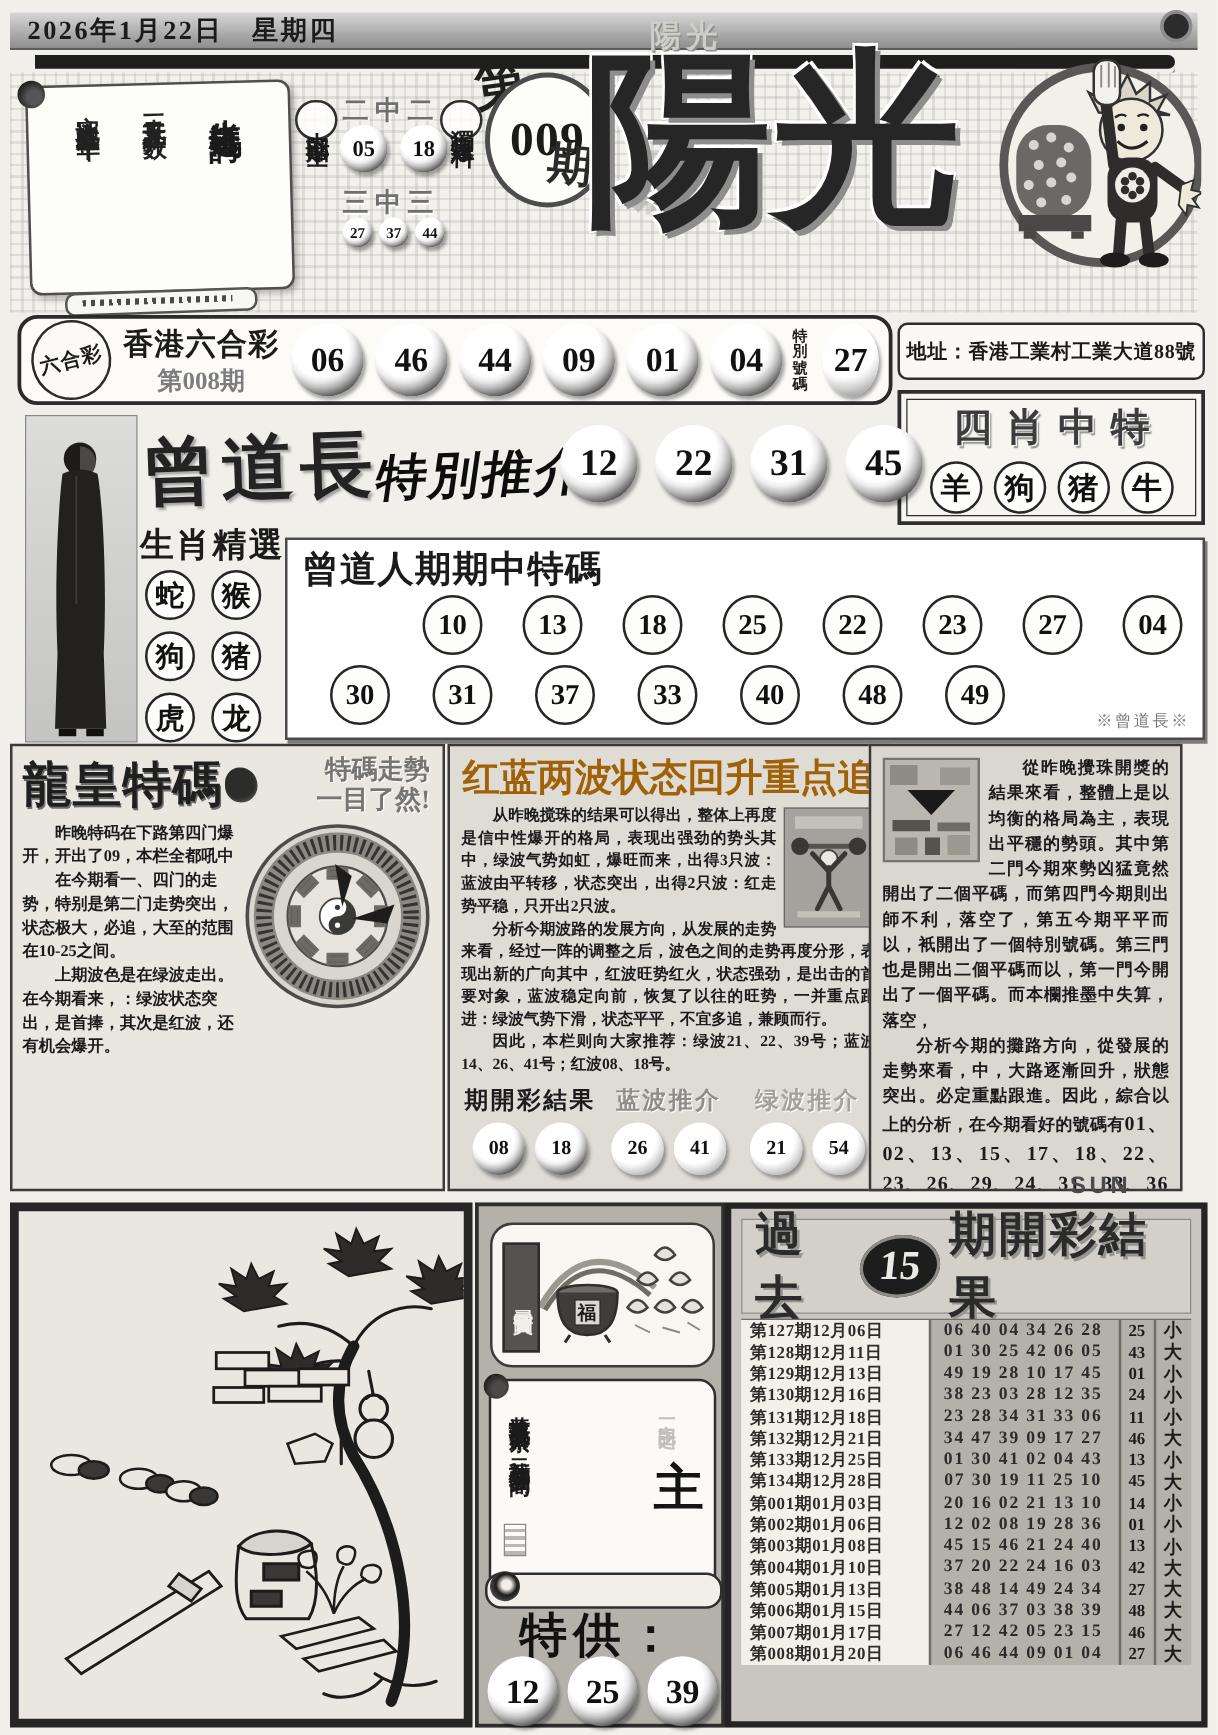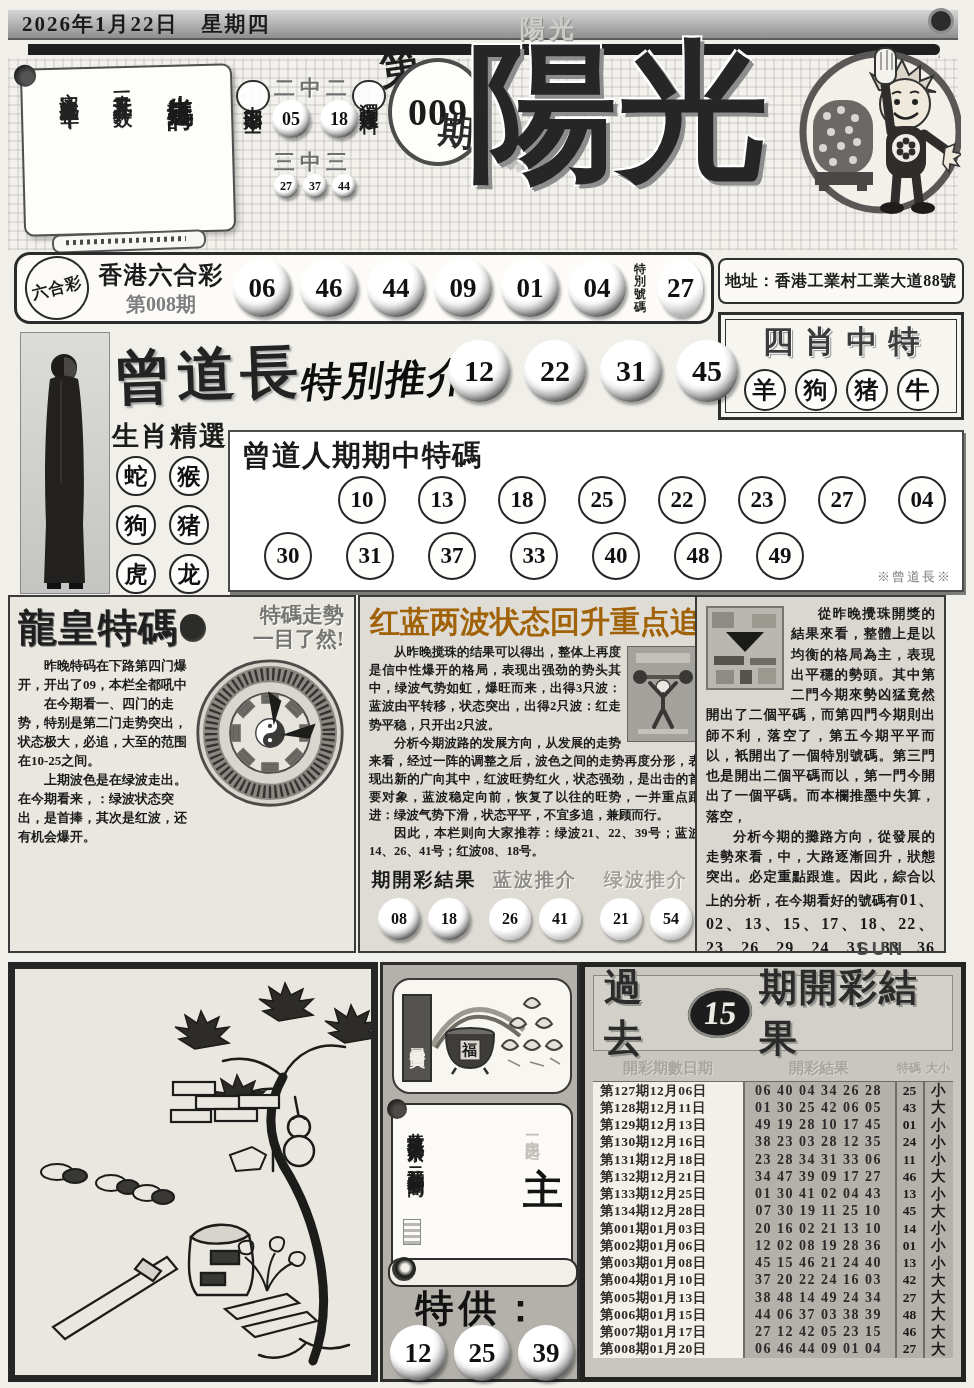--- a/index.html
+++ b/index.html
@@ -576,26 +576,20 @@
         <span class="ball b58" style="width:56px;height:56px;">39</span>
       </div>
   </div>
 
   <div class="abs history">
     <div class="h-titleband">
       <span class="h-big">過去</span>
       <span class="h-oval">15</span>
       <span class="h-big">期開彩結果</span>
     </div>
-    <div class="h-cols">
-      <span class="c1">開彩期數日期</span>
-      <span class="c2">開彩結果</span>
-      <span class="c3">特碼</span>
-      <span class="c4">大小</span>
-    </div>
     <div class="h-body">
       <div class="h-div" style="left:150px;"></div>
       <div class="h-div" style="left:302px;"></div>
       <div class="h-div" style="left:330px;"></div>
 
         <div class="hrow">
           <span class="c-period">第127期12月06日</span>
           <span class="c-result">06 40 04 34 26 28</span>
           <span class="c-special">25</span>
           <span class="c-size">小</span>

